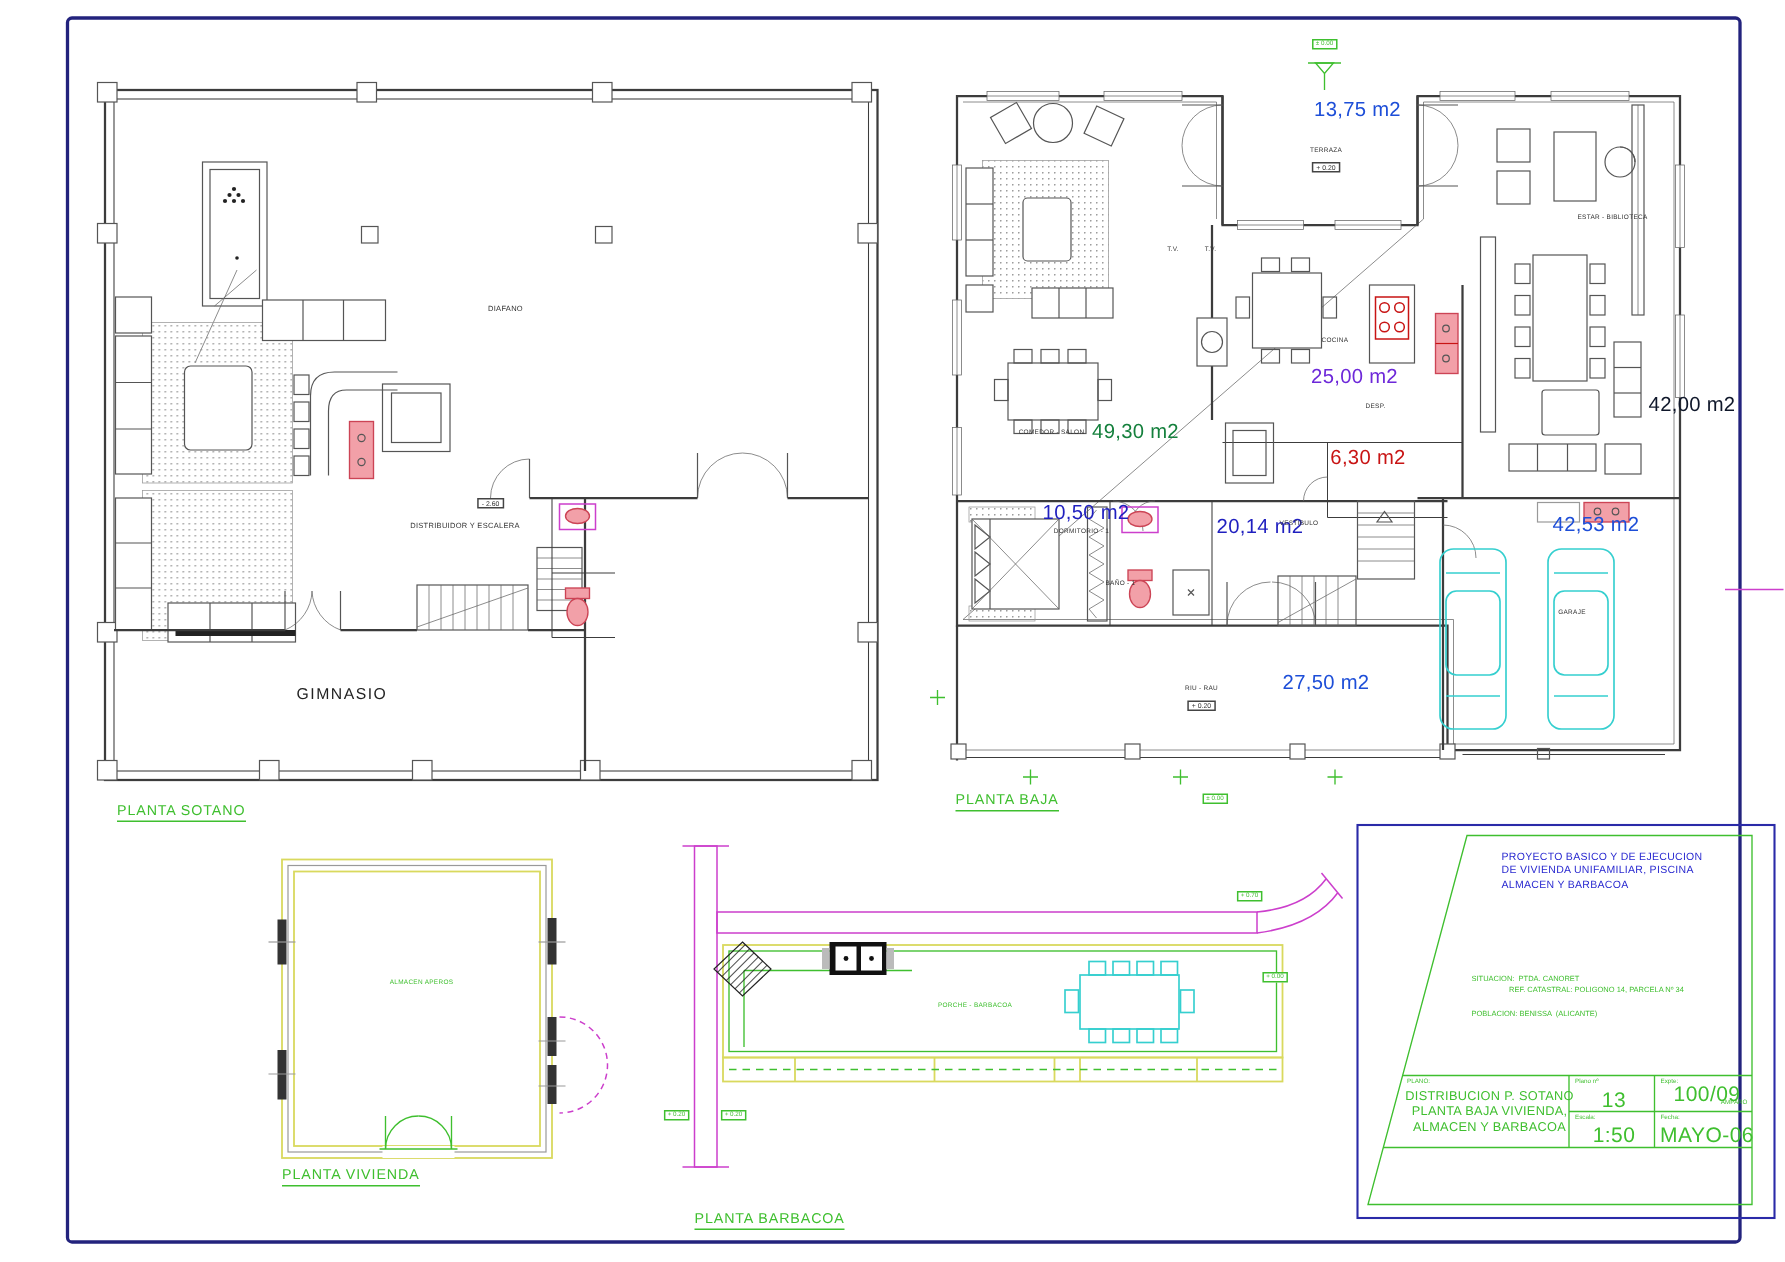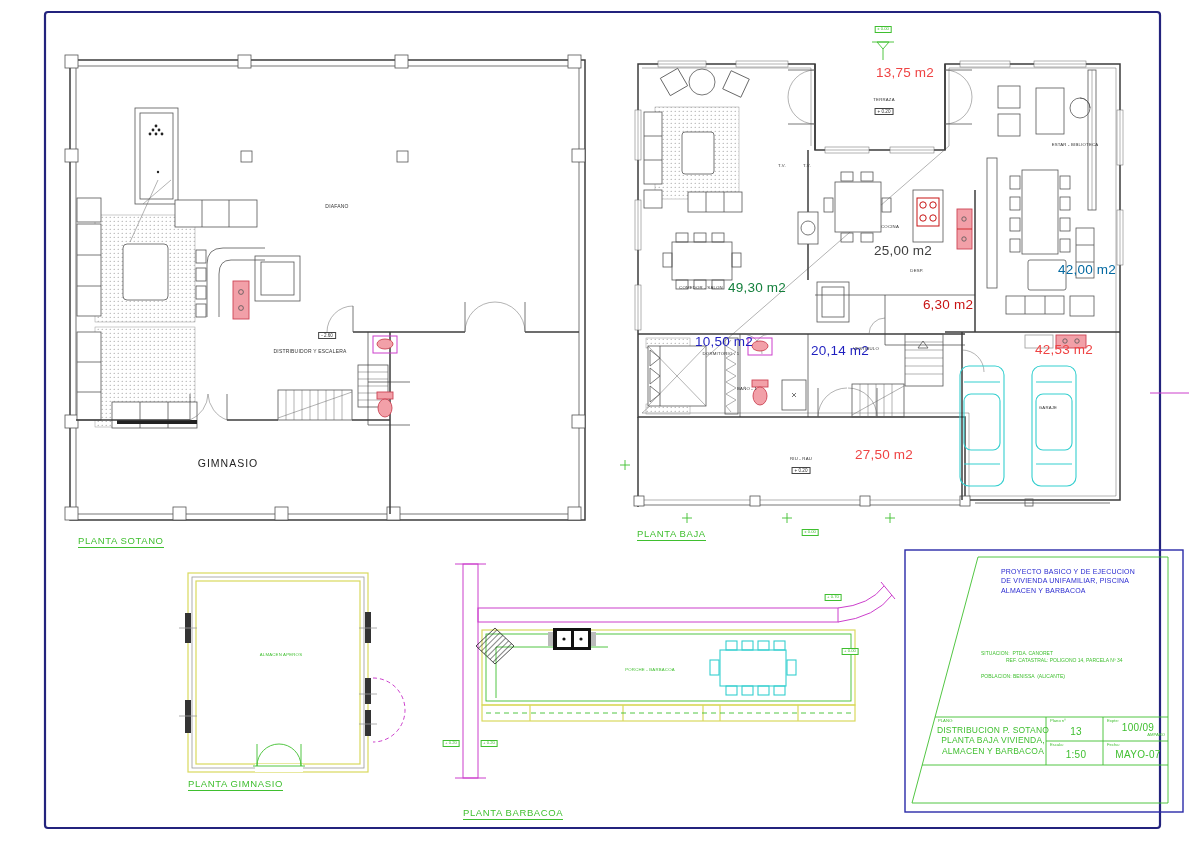--- a/index.html
+++ b/index.html
@@ -13,34 +13,34 @@
   .f  {stroke:#555;stroke-width:.8;fill:#fff;}
   .fn {stroke:#555;stroke-width:.8;fill:none;}
   .grn{stroke:#3fbf2f;stroke-width:.9;fill:none;}
   .mag{stroke:#cc3fcc;stroke-width:1;fill:none;}
   .magd{stroke:#cc3fcc;stroke-width:1;fill:none;stroke-dasharray:4 3;}
   .cyn{stroke:#35cfcf;stroke-width:1.1;fill:none;}
   .yel{stroke:#d9d95e;stroke-width:1.2;fill:none;}
   .pnk{fill:#f2a0a8;stroke:#cc4455;stroke-width:.9;}
   .gry{stroke:#999;stroke-width:.8;fill:none;}
   
-  .lbl{position:absolute;white-space:nowrap;color:#ef4444;z-index:5;line-height:1.1;}
+  .lbl{position:absolute;white-space:nowrap;color:#1d4ed8;z-index:5;line-height:1.1;}
   .c{transform:translateX(-50%);}
   .r{transform:translateX(-100%);}
   .area{font-size:13.5px;letter-spacing:.2px;}
   .t5{font-size:5px;color:#333;letter-spacing:.2px;}
   .t4{font-size:4.3px;color:#333;letter-spacing:.2px;}
   .boxed{border:.8px solid #444;padding:0 2px;font-size:4.6px;background:#fff;color:#333;}
   .gbox{border:.8px solid #3fbf2f;padding:0 1.5px;font-size:4.2px;color:#3fbf2f;background:#fff;}
   .ptitle{font-size:9.5px;color:#3fbf2f;border-bottom:.9px solid #3fbf2f;padding-bottom:1px;letter-spacing:.6px;}
   .tb-blue{color:#2a2ad0;font-size:7px;white-space:pre-line;line-height:1.35;letter-spacing:.2px;}
   .tb-g5{color:#3fbf2f;font-size:5px;white-space:pre;line-height:1.3;}
   .tb-g4{color:#3fbf2f;font-size:4.2px;}
   .tb-g9{color:#3fbf2f;font-size:8.5px;white-space:pre-line;line-height:1.22;text-align:center;letter-spacing:.2px;}
-  .tb-gv{color:#3fbf2f;font-size:10px;letter-spacing:.3px;}
+  .tb-gv{color:#3fbf2f;font-size:14px;letter-spacing:.3px;}
 </style>
 </head>
 <body>
 
 <div id="sheet">
 
   <svg width="1190" height="841" style="left:0;top:0;z-index:1">
     <rect x="45" y="12" width="1115" height="816" rx="3" fill="none" stroke="#23237d" stroke-width="2.2"></rect>
     <line x1="1150" y1="393" x2="1189" y2="393" class="mag"></line>
 
@@ -537,42 +537,42 @@
   <div class="lbl c" style="left:228px;top:458px;font-size:10.5px;letter-spacing:1px;color:#222">GIMNASIO</div>
   <div class="lbl ptitle" style="left:78px;top:536px">PLANTA SOTANO</div>
 
   <div class="lbl gbox c" style="left:883px;top:26px">± 0.00</div>
   <div class="lbl area c" style="left:905px;top:66px">13,75 m2</div>
   <div class="lbl t4 c" style="left:884px;top:98px">TERRAZA</div>
   <div class="lbl boxed c" style="left:884px;top:108px">+ 0.20</div>
   <div class="lbl t4 c" style="left:782px;top:164px">T.V.</div>
   <div class="lbl t4 c" style="left:807px;top:164px">T.V.</div>
   <div class="lbl t4 c" style="left:890px;top:225px">COCINA</div>
-  <div class="lbl area c" style="left:903px;top:244px;color:#404040">25,00 m2</div>
+  <div class="lbl area c" style="left:903px;top:244px;color:#6d28d9">25,00 m2</div>
   <div class="lbl t4 c" style="left:917px;top:269px">DESP.</div>
-  <div class="lbl area c" style="left:948px;top:298px;color:#c81414">6,30 m2</div>
+  <div class="lbl area c" style="left:912px;top:298px;color:#c81414">6,30 m2</div>
   <div class="lbl t4 c" style="left:1075px;top:143px">ESTAR  -  BIBLIOTECA</div>
-  <div class="lbl area c" style="left:1087px;top:263px;color:#0369a1">42,00 m2</div>
+  <div class="lbl area c" style="left:1128px;top:263px;color:#0f172a">42,00 m2</div>
   <div class="lbl t4 c" style="left:701px;top:286px">COMEDOR - SALON</div>
   <div class="lbl area c" style="left:757px;top:281px;color:#15803d">49,30 m2</div>
   <div class="lbl area c" style="left:724px;top:335px;color:#1f1fbf">10,50 m2</div>
   <div class="lbl t4 c" style="left:721px;top:352px">DORMITORIO - 1</div>
   <div class="lbl area c" style="left:840px;top:344px;color:#1f1fbf">20,14 m2</div>
   <div class="lbl t4 c" style="left:866px;top:347px">VESTIBULO</div>
   <div class="lbl t4 c" style="left:747px;top:387px">BAÑO - 1</div>
   <div class="lbl area c" style="left:1064px;top:343px">42,53 m2</div>
   <div class="lbl t4 c" style="left:1048px;top:406px">GARAJE</div>
   <div class="lbl area c" style="left:884px;top:448px">27,50 m2</div>
   <div class="lbl t4 c" style="left:801px;top:457px">RIU - RAU</div>
   <div class="lbl boxed c" style="left:801px;top:467px">+ 0.20</div>
   <div class="lbl ptitle" style="left:637px;top:529px">PLANTA BAJA</div>
   <div class="lbl gbox c" style="left:810px;top:529px">± 0.00</div>
 
   <div class="lbl t4 c" style="left:281px;top:653px;color:#3fbf2f">ALMACEN APEROS</div>
-  <div class="lbl ptitle" style="left:188px;top:779px">PLANTA GIMNASIO</div>
+  <div class="lbl ptitle" style="left:188px;top:779px">PLANTA VIVIENDA</div>
 
   <div class="lbl t4 c" style="left:650px;top:668px;color:#3fbf2f">PORCHE  -  BARBACOA</div>
   <div class="lbl gbox c" style="left:833px;top:594px">+ 0.70</div>
   <div class="lbl gbox c" style="left:850px;top:648px">+ 0.00</div>
   <div class="lbl gbox c" style="left:451px;top:740px">+ 0.20</div>
   <div class="lbl gbox c" style="left:489px;top:740px">+ 0.20</div>
   <div class="lbl ptitle" style="left:463px;top:808px">PLANTA BARBACOA</div>
 
   <div class="lbl tb-blue" style="left:1001px;top:567px">PROYECTO BASICO Y DE EJECUCION
 DE VIVIENDA UNIFAMILIAR, PISCINA
@@ -585,15 +585,15 @@
 PLANTA BAJA VIVIENDA,
 ALMACEN Y BARBACOA</div>
   <div class="lbl tb-g4" style="left:1050px;top:719px">Plano nº</div>
   <div class="lbl tb-gv c" style="left:1076px;top:726px">13</div>
   <div class="lbl tb-g4" style="left:1107px;top:719px">Expte:</div>
   <div class="lbl tb-gv c" style="left:1138px;top:722px">100/09</div>
   <div class="lbl tb-g4 r" style="left:1165px;top:733px">AMPARO</div>
   <div class="lbl tb-g4" style="left:1050px;top:743px">Escala:</div>
   <div class="lbl tb-gv c" style="left:1076px;top:749px">1:50</div>
   <div class="lbl tb-g4" style="left:1107px;top:743px">Fecha:</div>
-  <div class="lbl tb-gv c" style="left:1138px;top:749px">MAYO-07</div>
+  <div class="lbl tb-gv c" style="left:1138px;top:749px">MAYO-06</div>
 
 </div>
 
 </body></html>

